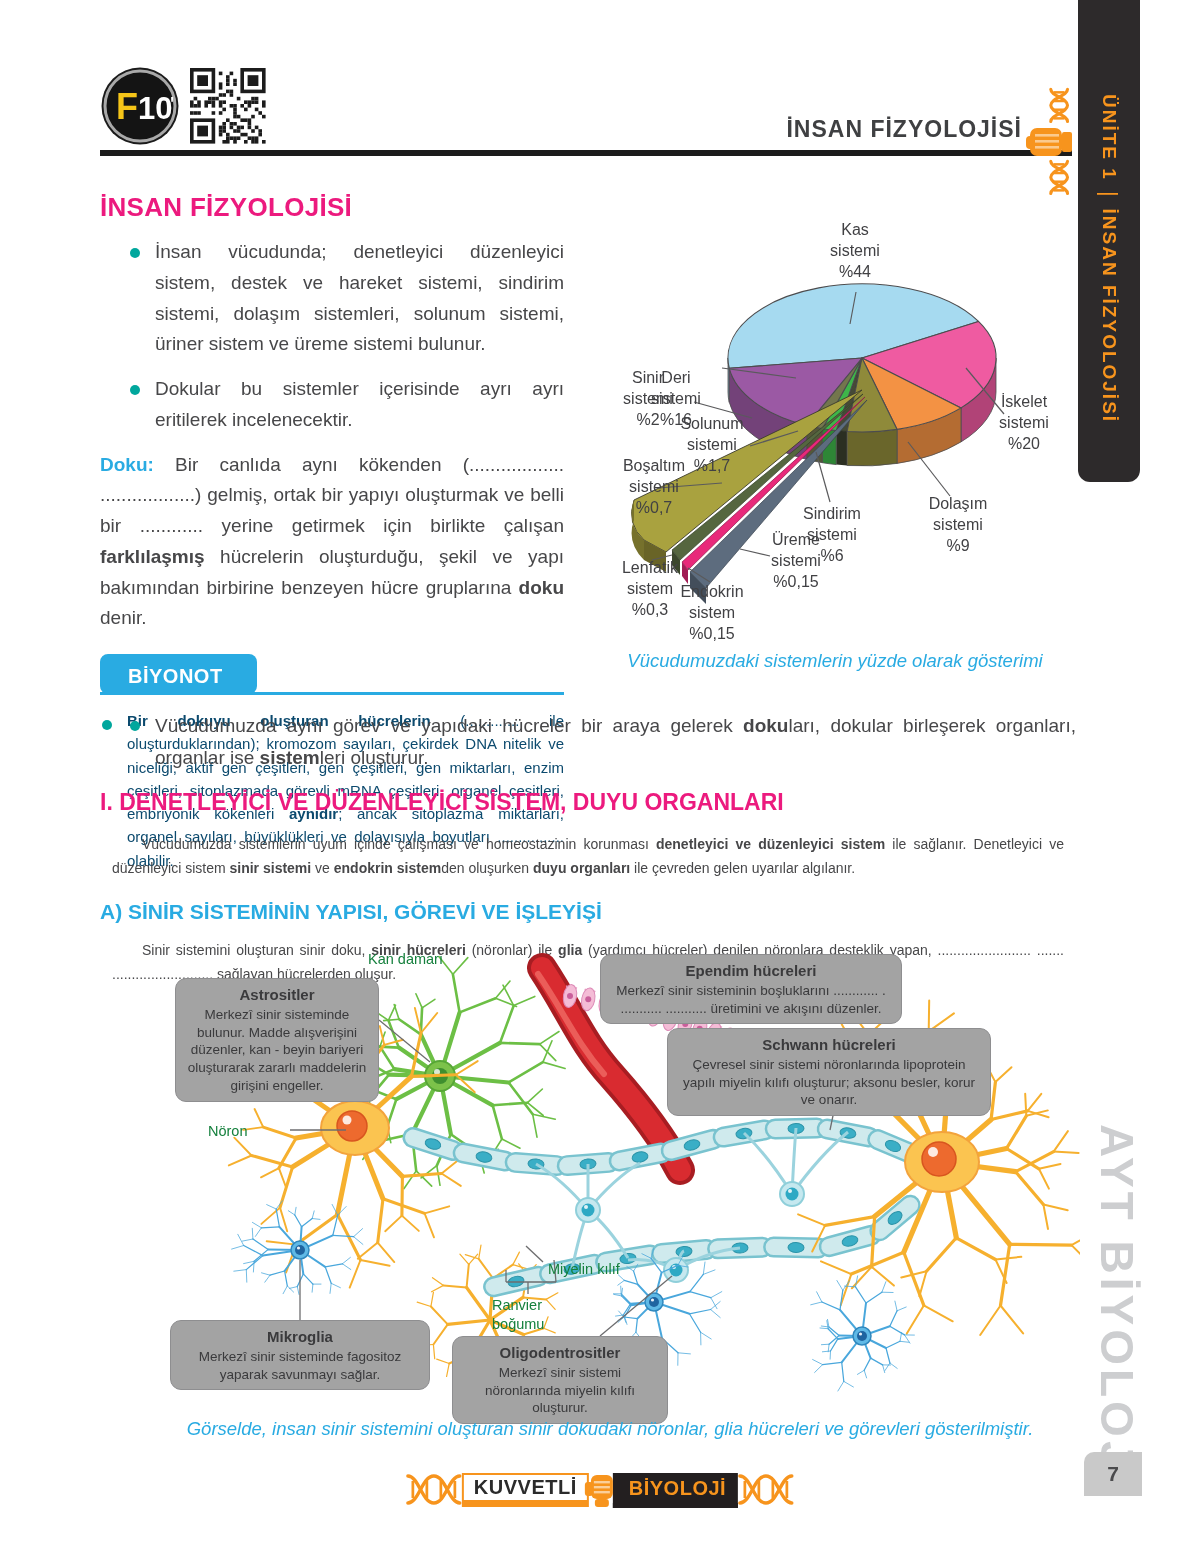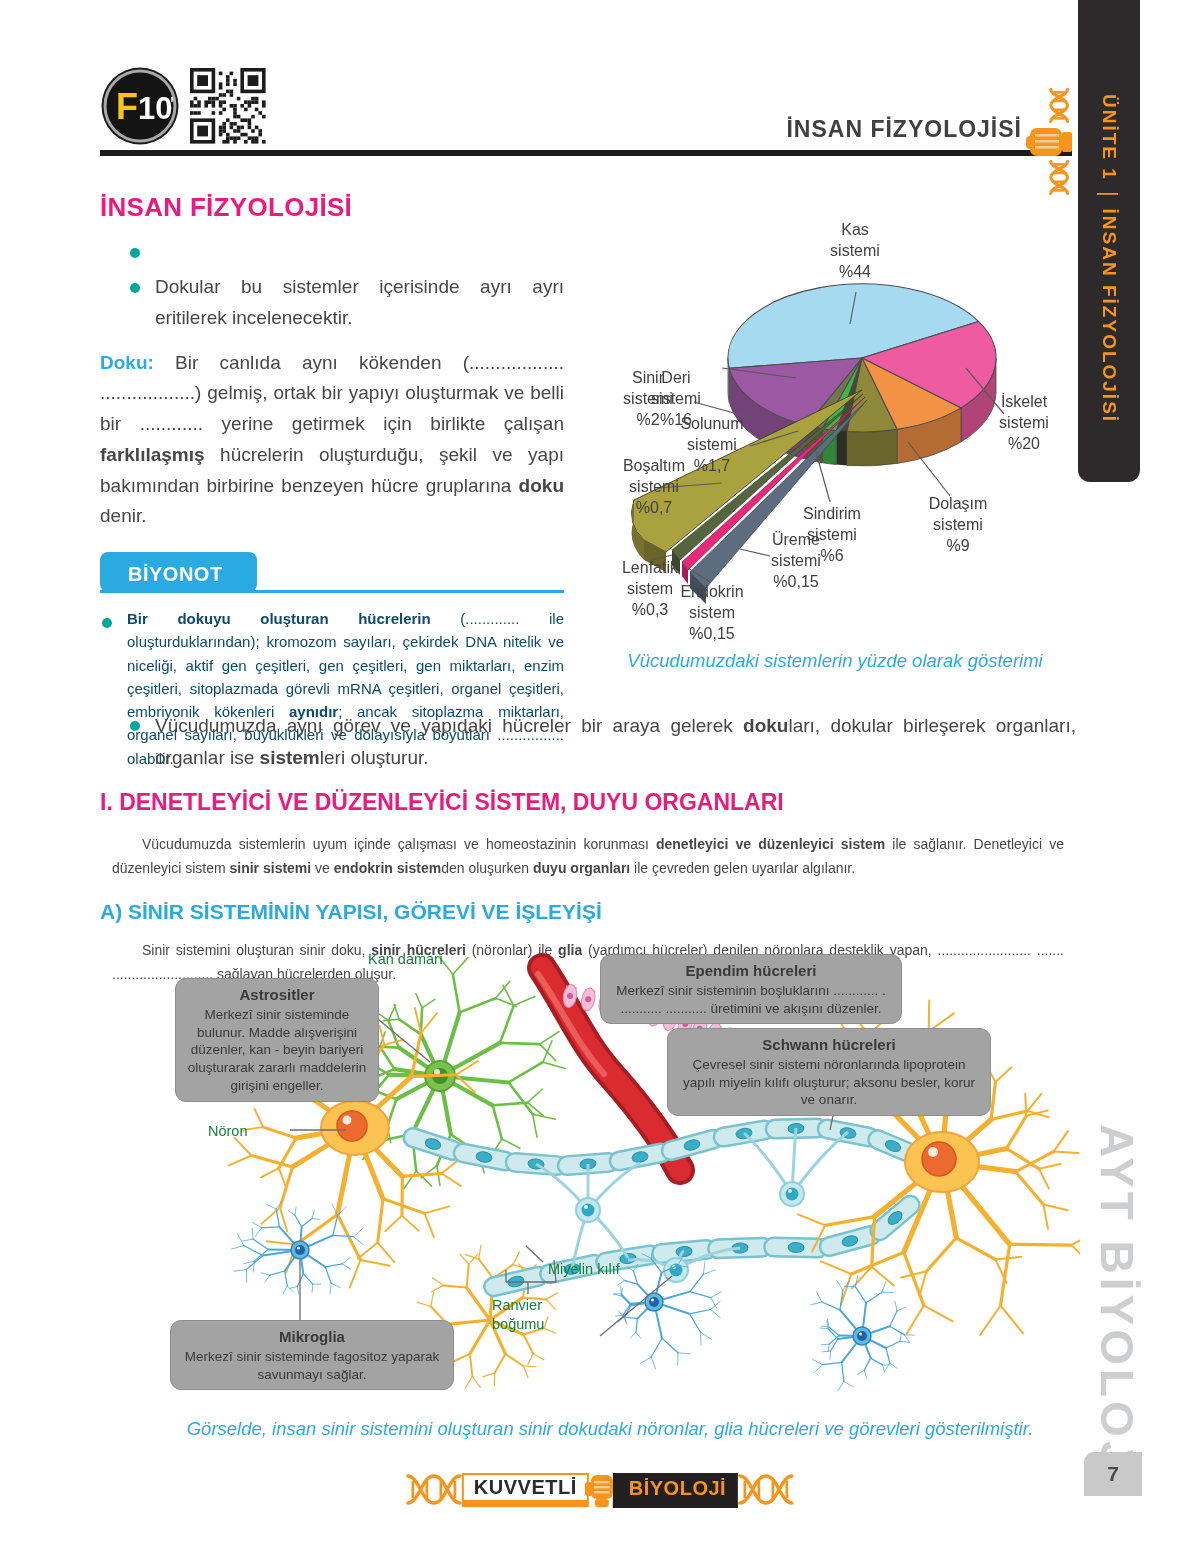--- a/index.html
+++ b/index.html
@@ -220,20 +220,21 @@
   <div class="unit-tab">
     <div class="vtxt"><span class="u1">ÜNİTE 1</span><span class="sep">|</span><span class="u2">İNSAN FİZYOLOJİSİ</span></div>
   </div>
   <div class="watermark">AYT BİYOLOJİ</div>
   <div class="pageno">7</div>
 
   <div class="leftcol">
     <h1 class="main-title">İNSAN FİZYOLOJİSİ</h1>
     <div class="bullet">
       <span class="dot"></span>
+      <div class="btxt">İnsan vücudunda; denetleyici düzenleyici sistem, destek ve hareket sistemi, sindirim sistemi, dolaşım sistemleri, solunum sistemi, üriner sistem ve üreme sistemi bulunur.</div>
     </div>
     <div class="bullet">
       <span class="dot"></span>
       <div class="btxt">Dokular bu sistemler içerisinde ayrı ayrı eritilerek incelenecektir.</div>
     </div>
     <p class="para"><span class="doku">Doku:</span><span><span> Bir canlıda aynı kökenden (.................. ..................) gelmiş, ortak bir yapıyı oluşturmak ve belli bir ............ yerine getirmek için birlikte çalışan </span><span class="b">farklılaşmış</span><span> hücrelerin oluşturduğu, şekil ve yapı bakımından birbirine benzeyen hücre gruplarına </span><span class="b">doku</span><span> denir.</span></span></p>
     <div class="biyonot">
       <span class="bn-tab">BİYONOT</span>
       <div class="bn-rule"></div>
       <div class="bullet" style="margin-top:14px;">
@@ -998,21 +999,22 @@
         <line x1="403" y1="314" x2="386" y2="298" stroke="#6d6d6f" stroke-width="1.3"></line>
         <path d="M366,334 L366,322 M366,334 L416,334 M416,334 L414,312 M388,334 L388,346" stroke="#6d6d6f" stroke-width="1.3" fill="none"></path>
       </svg>
     <div class="dl" style="left:228px;top:2px;">Kan damarı</div>
     <div class="dl" style="left:68px;top:174px;">Nöron</div>
     <div class="dl" style="left:408px;top:312px;">Miyelin kılıf</div>
     <div class="dl" style="left:352px;top:348px;"><span>Ranvier</span><br><span>boğumu</span></div>
     <div class="co" style="left:35px;top:30px;width:204px;"><b>Astrositler</b><span>Merkezî sinir sisteminde bulunur. Madde alışverişini düzenler, kan - beyin bariyeri oluşturarak zararlı maddelerin girişini engeller.</span></div>
     <div class="co" style="left:460px;top:6px;width:302px;"><b>Ependim hücreleri</b><span>Merkezî sinir sisteminin boşluklarını ............ . ........... ........... üretimini ve akışını düzenler.</span></div>
     <div class="co" style="left:527px;top:80px;width:324px;"><b>Schwann hücreleri</b><span>Çevresel sinir sistemi nöronlarında lipoprotein yapılı miyelin kılıfı oluşturur; aksonu besler, korur ve onarır.</span></div>
-    <div class="co" style="left:30px;top:372px;width:284px;"><b>Mikroglia</b><span>Merkezî sinir sisteminde fagositoz yaparak savunmayı sağlar.</span></div>
+    <div class="co" style="left:30px;top:372px;width:260px;"><b>Mikroglia</b><span>Merkezî sinir sisteminde fagositoz yaparak savunmayı sağlar.</span></div>
+    <div class="co" style="left:312px;top:388px;width:216px;"><b>Oligodentrositler</b><span>Merkezî sinir sistemi nöronlarında miyelin kılıfı oluşturur.</span></div>
   </div>
   <div class="diag-cap">Görselde, insan sinir sistemini oluşturan sinir dokudaki nöronlar, glia hücreleri ve görevleri gösterilmiştir.</div>
 
   <div class="brand">
     <svg class="dna-l" width="56" height="36" viewBox="0 0 56 36">
         <path d="M2,4 C13,4 16,31 28,31 C40,31 43,4 54,4" stroke="#f7941d" stroke-width="3.4" fill="none" stroke-linecap="round"></path>
         <path d="M2,31 C13,31 16,4 28,4 C40,4 43,31 54,31" stroke="#f7941d" stroke-width="3.4" fill="none" stroke-linecap="round"></path>
         <line x1="7" y1="9" x2="7" y2="26" stroke="#f7941d" stroke-width="2.72"></line>
         <line x1="21" y1="9" x2="21" y2="26" stroke="#f7941d" stroke-width="2.72"></line>
         <line x1="35" y1="9" x2="35" y2="26" stroke="#f7941d" stroke-width="2.72"></line>

